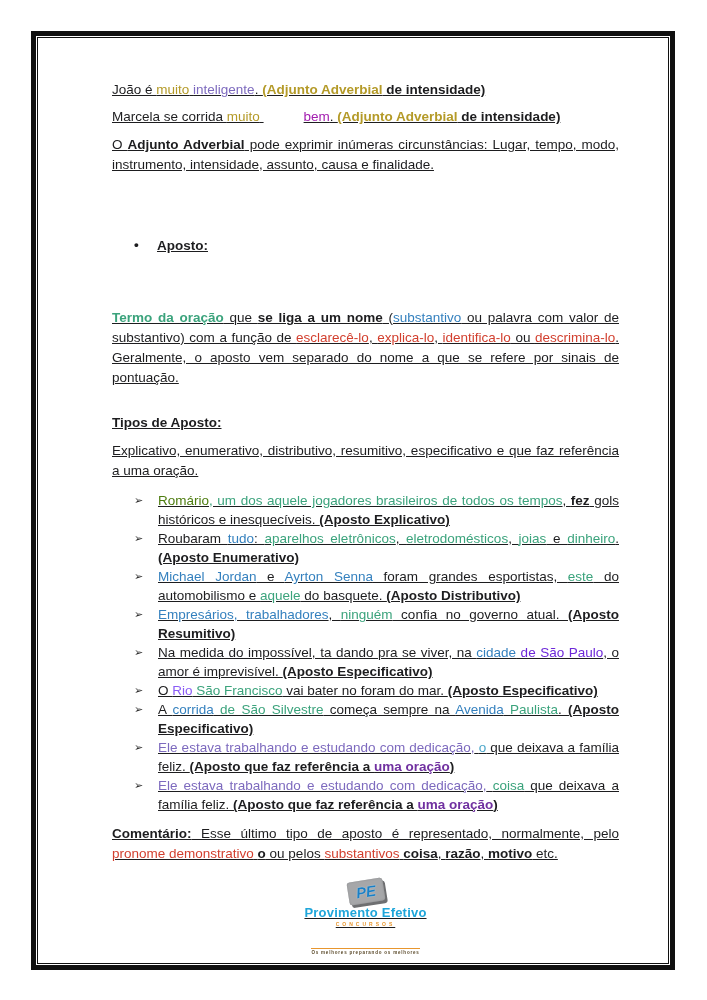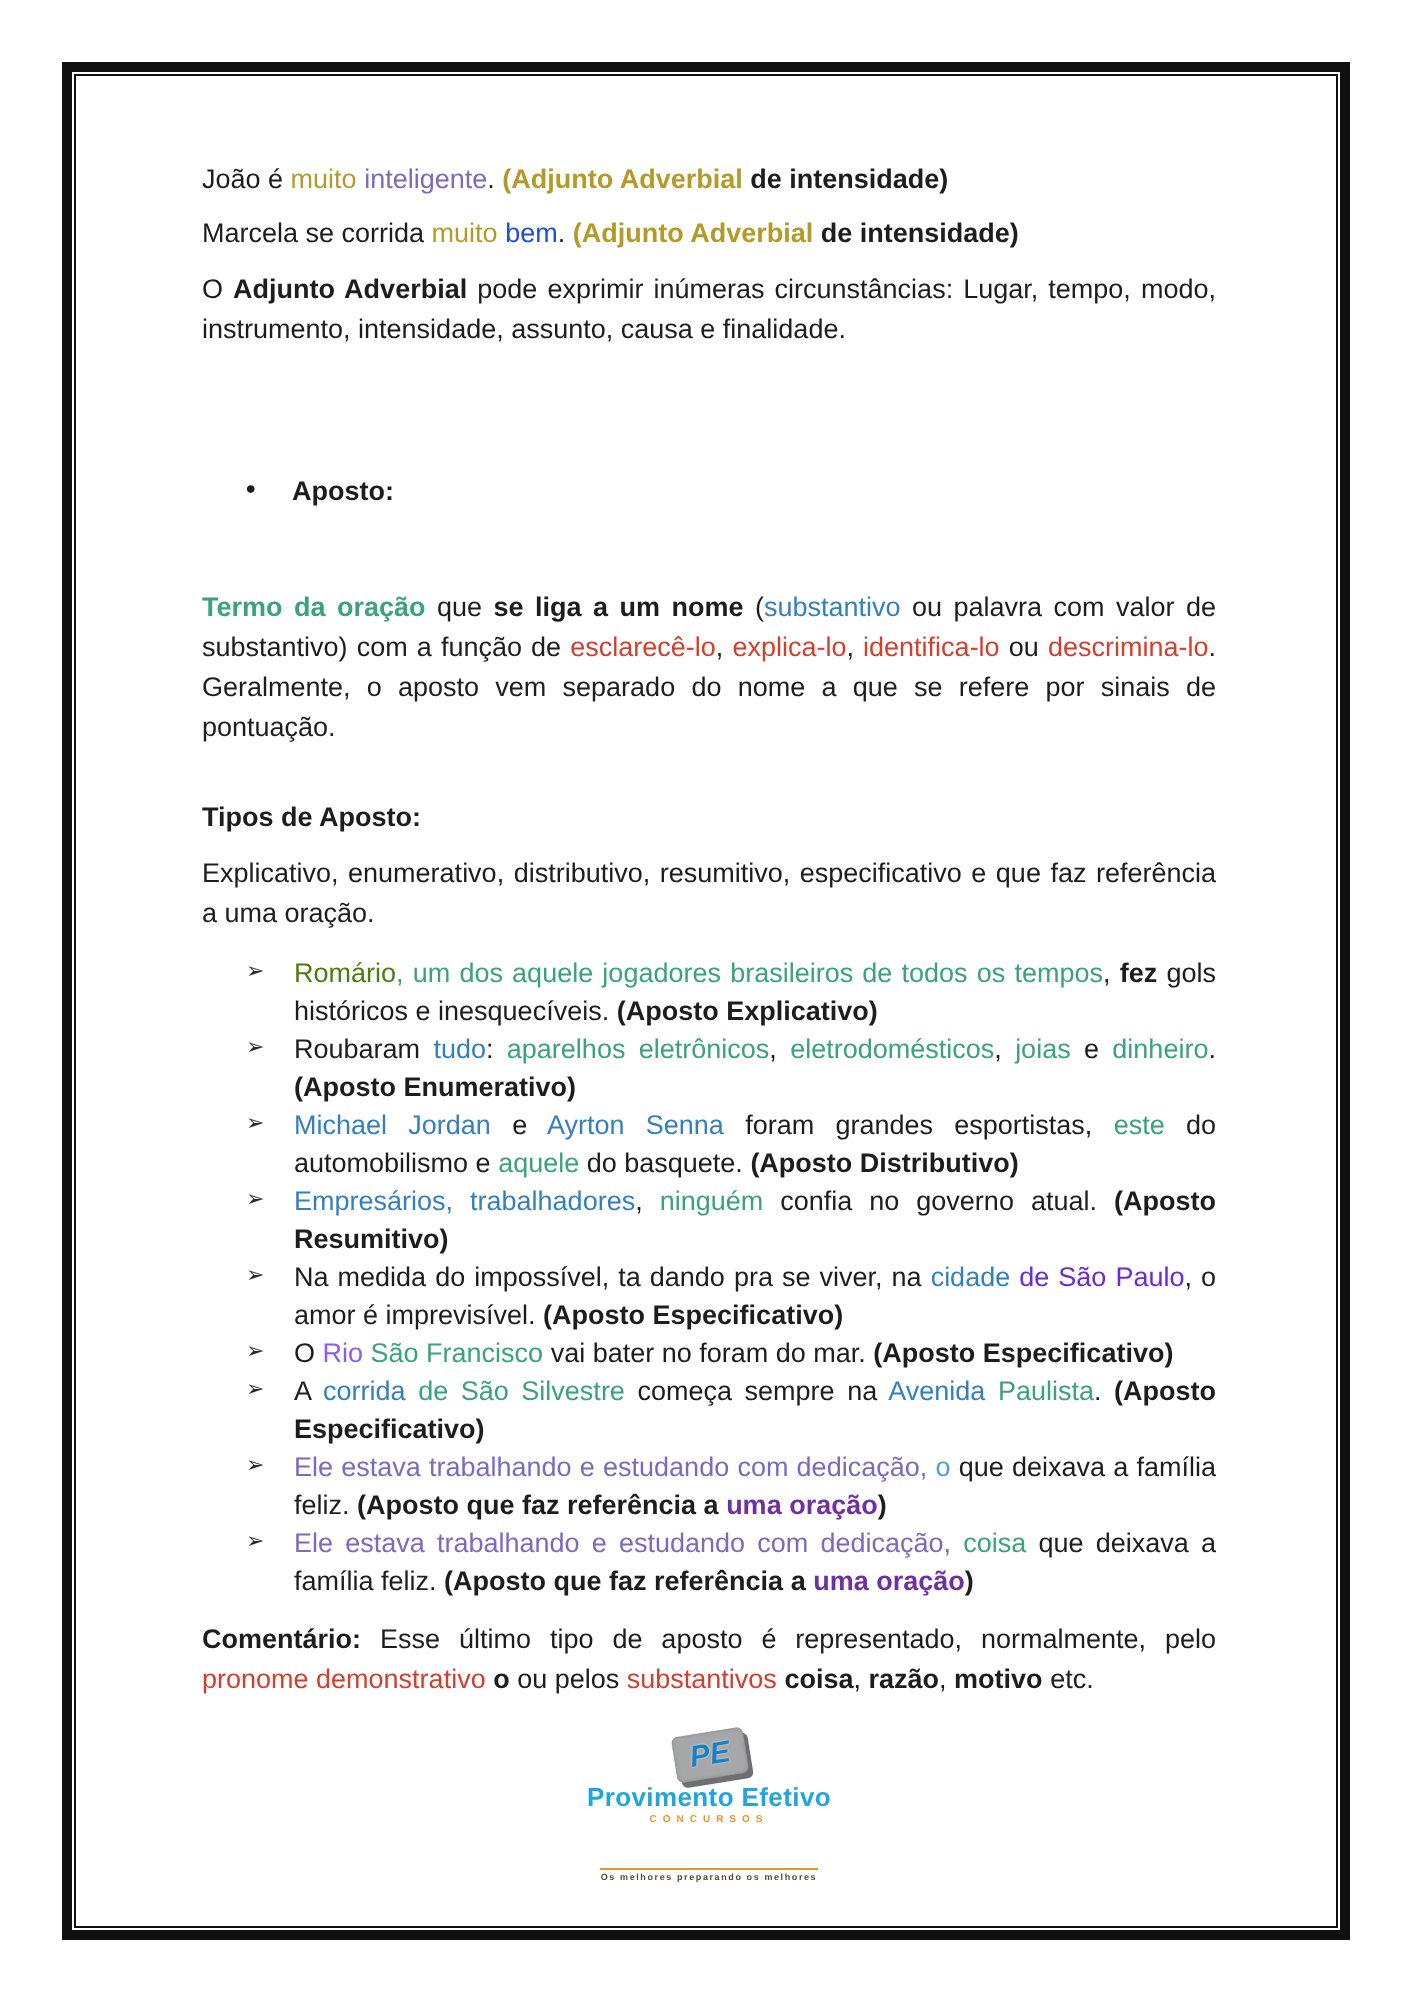--- a/index.html
+++ b/index.html
@@ -3,27 +3,27 @@
 <meta charset="utf-8">
 <style>
   html,body{margin:0;padding:0;}
   body{
     width:707px;height:1000px;position:relative;background:#ffffff;
     font-family:"Liberation Sans", sans-serif;color:#1d1d1f;overflow:hidden;
   }
   .frame{position:absolute;left:31px;top:31px;width:644px;height:939px;
     border:5px solid #101010;box-sizing:border-box;}
   .frame-inner{position:absolute;inset:1px;border:1px solid #101010;}
-  .content{position:absolute;left:101px;top:80px;width:507px;font-size:13.5px;line-height:20px;}
+  .content{position:absolute;left:112px;top:80px;width:507px;font-size:13.5px;line-height:20px;text-decoration:underline;}
   .para{margin:0;text-align:justify;}
   .p2{margin-top:7px;}
   .p3{margin-top:8px;}
   .bullet-row{margin-top:61px;position:relative;padding-left:45px;font-weight:bold;}
   .bullet-row .dot{position:absolute;left:22px;top:-1px;font-weight:bold;}
-  .definition{margin-top:38px;}
+  .definition{margin-top:52px;}
   .heading{margin-top:25px;font-weight:bold;}
   .tipos-text{margin-top:8px;}
   .heading-ex{margin-top:30px;font-weight:bold;}
   .examples{margin-top:10px;margin-left:22px;line-height:19px;}
   .example{position:relative;padding-left:24px;text-align:justify;margin:0;}
   .example .arrow{position:absolute;left:0;top:0;font-size:11px;color:#2b2b2b;}
   .comentario{margin-top:10px;}
   .logo{margin-top:16px;text-align:center;line-height:normal;}
   .logo-box{display:inline-block;width:36px;height:23px;background:#a6a7a9;
     border-radius:3px;transform:rotate(-9deg);
@@ -38,21 +38,21 @@
 </head>
 <body>
 
 <div class="frame">
   <div class="frame-inner"></div>
 </div>
 
 <div class="content">
 
   <p class="para"><span>João é </span><span style="color: rgb(180, 154, 40);">muito</span><span> </span><span style="color: rgb(125, 106, 190);">inteligente</span><span>. </span><span style="color: rgb(180, 154, 40); font-weight: bold;">(Adjunto Adverbial</span><span style="font-weight: bold;"> de intensidade)</span></p>
-  <p class="para p2"><span>Marcela se corrida </span><span style="color: rgb(180, 154, 40);">muito</span><span> </span><span style="color: #1d4ed8;">bem</span><span>. </span><span style="color: rgb(180, 154, 40); font-weight: bold;">(Adjunto Adverbial</span><span style="font-weight: bold;"> de intensidade)</span></p>
+  <p class="para p2"><span>Marcela se corrida </span><span style="color: rgb(180, 154, 40);">muito</span><span> </span><span style="color: #a21caf; margin-left: 40px;">bem</span><span>. </span><span style="color: rgb(180, 154, 40); font-weight: bold;">(Adjunto Adverbial</span><span style="font-weight: bold;"> de intensidade)</span></p>
   <p class="para p3"><span>O </span><span style="font-weight: bold;">Adjunto Adverbial</span><span> pode exprimir inúmeras circunstâncias: Lugar, tempo, modo, instrumento, intensidade, assunto, causa e finalidade.</span></p>
 
   <div class="bullet-row">
     <span class="dot">•</span>
     <span>Aposto:</span>
   </div>
 
   <p class="para definition"><span style="color: rgb(59, 163, 124); font-weight: bold;">Termo da oração</span><span> que </span><span style="font-weight: bold;">se liga a um nome</span><span> (</span><span style="color: rgb(52, 128, 190);">substantivo</span><span> ou palavra com valor de substantivo) com a função de </span><span style="color: rgb(210, 63, 46);">esclarecê-lo</span><span>, </span><span style="color: rgb(210, 63, 46);">explica-lo</span><span>, </span><span style="color: rgb(210, 63, 46);">identifica-lo</span><span> ou </span><span style="color: rgb(210, 63, 46);">descrimina-lo</span><span>. Geralmente, o aposto vem separado do nome a que se refere por sinais de pontuação.</span></p>
 
   <div class="heading">Tipos de Aposto:</div>

